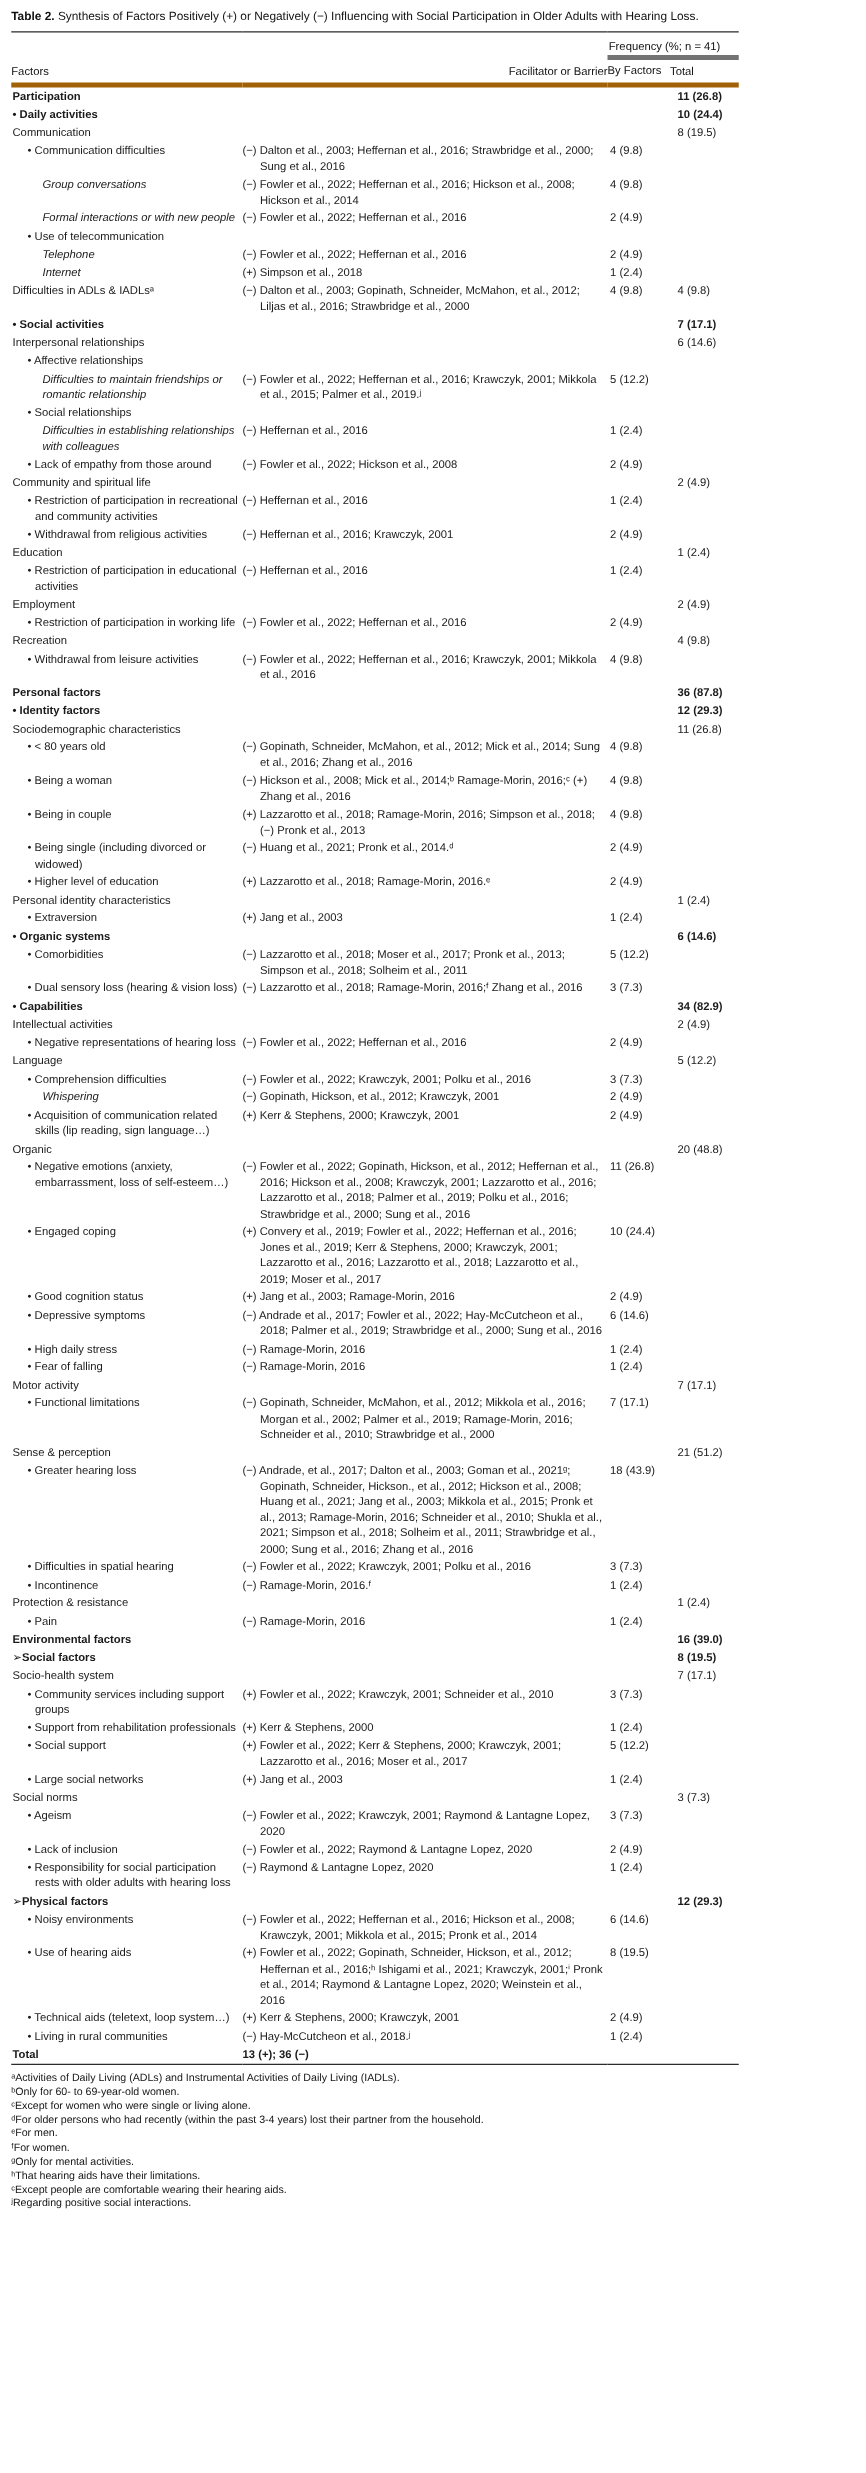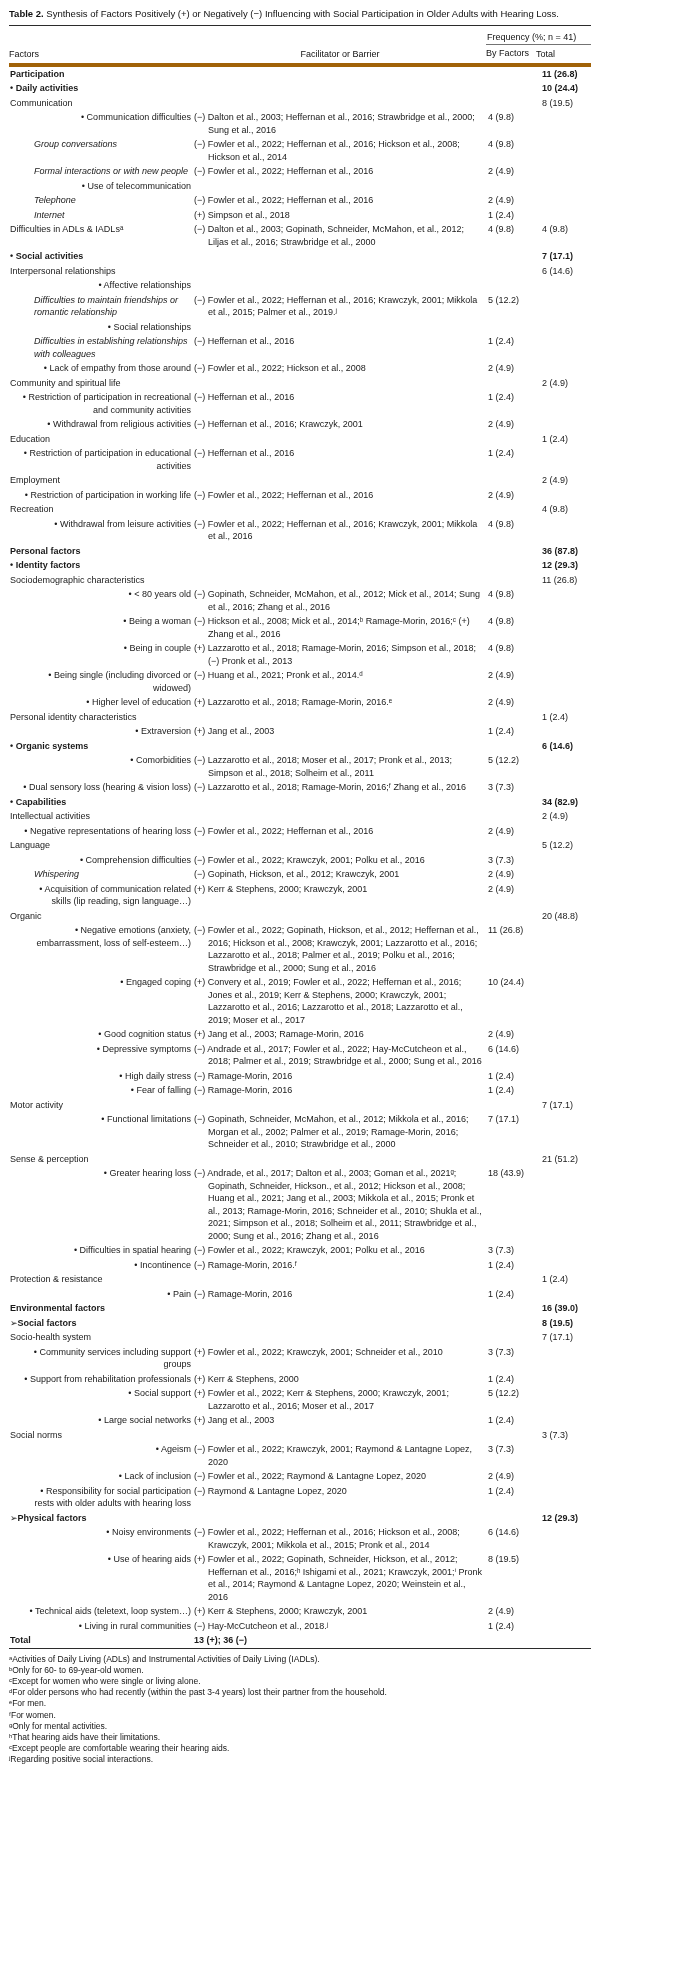--- a/index.html
+++ b/index.html
@@ -21,41 +21,41 @@
     border-top:1px solid #2b2b2b;
     border-bottom:1px solid #2b2b2b;
     table-layout:fixed;
   }
   col.col-factor { width:185px; }
   col.col-cit    { width:292px; }
   col.col-by     { width:50px; }
   col.col-total  { width:55px; }
 
   thead th { font-weight:normal; font-size:9px; color:#111; text-align:left; vertical-align:bottom; }
-  .freq-span { border-bottom:1px solid #737373; padding:6px 0 2px 1px; white-space:nowrap; }
+  .freq-span { border-bottom:4px solid #737373; padding:6px 0 2px 1px; white-space:nowrap; }
   .colhead-row th { border-bottom:4px solid #a16207; padding:3px 0 4px 0; }
   .th-factors { padding-left:1px; }
-  .th-facil   { text-align:center; }
+  .th-facil   { text-align:right; }
   .th-by      { padding-left:1px; line-height:10.5px; }
   .th-total   { padding-left:6px; }
 
   td { font-size:9px; line-height:12.5px; vertical-align:top; padding:1px 3px 1px 0; color:#1a1a1a; }
   .c-cit   { padding-left:14px; text-indent:-14px; }
   .c-by    { padding-left:2px; white-space:nowrap; }
   .c-total { padding-left:6px; white-space:nowrap; }
   .c-factor { padding-left:1px; }
 
   tr.st-section   .c-factor,
   tr.st-subsection .c-factor,
   tr.st-section   .c-total,
   tr.st-subsection .c-total,
   tr.st-grand .c-factor,
   tr.st-grand .c-cit { font-weight:bold; }
 
-  tr.st-item   .c-factor { padding-left:19px; text-indent:-6px;text-align:right; }
+  tr.st-item   .c-factor { padding-left:19px; text-indent:-6px; }
   tr.st-subitem .c-factor { padding-left:25px; font-style:italic; }
 
   .footnotes { margin-top:5px; width:660px; }
   .fn { font-size:8.5px; line-height:11.2px; color:#141414; }
 </style>
 </head>
 <body>
 
 <div class="page">
 

